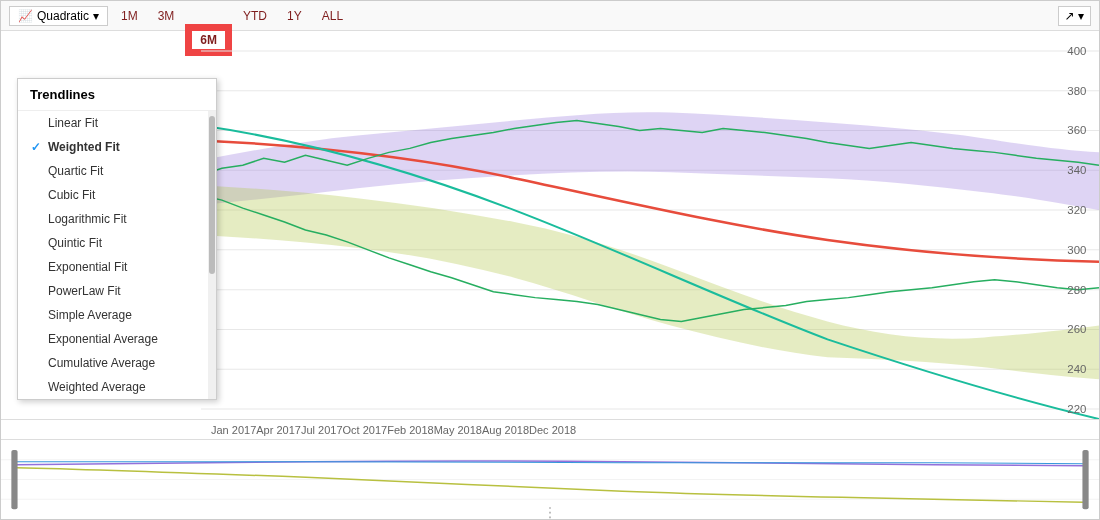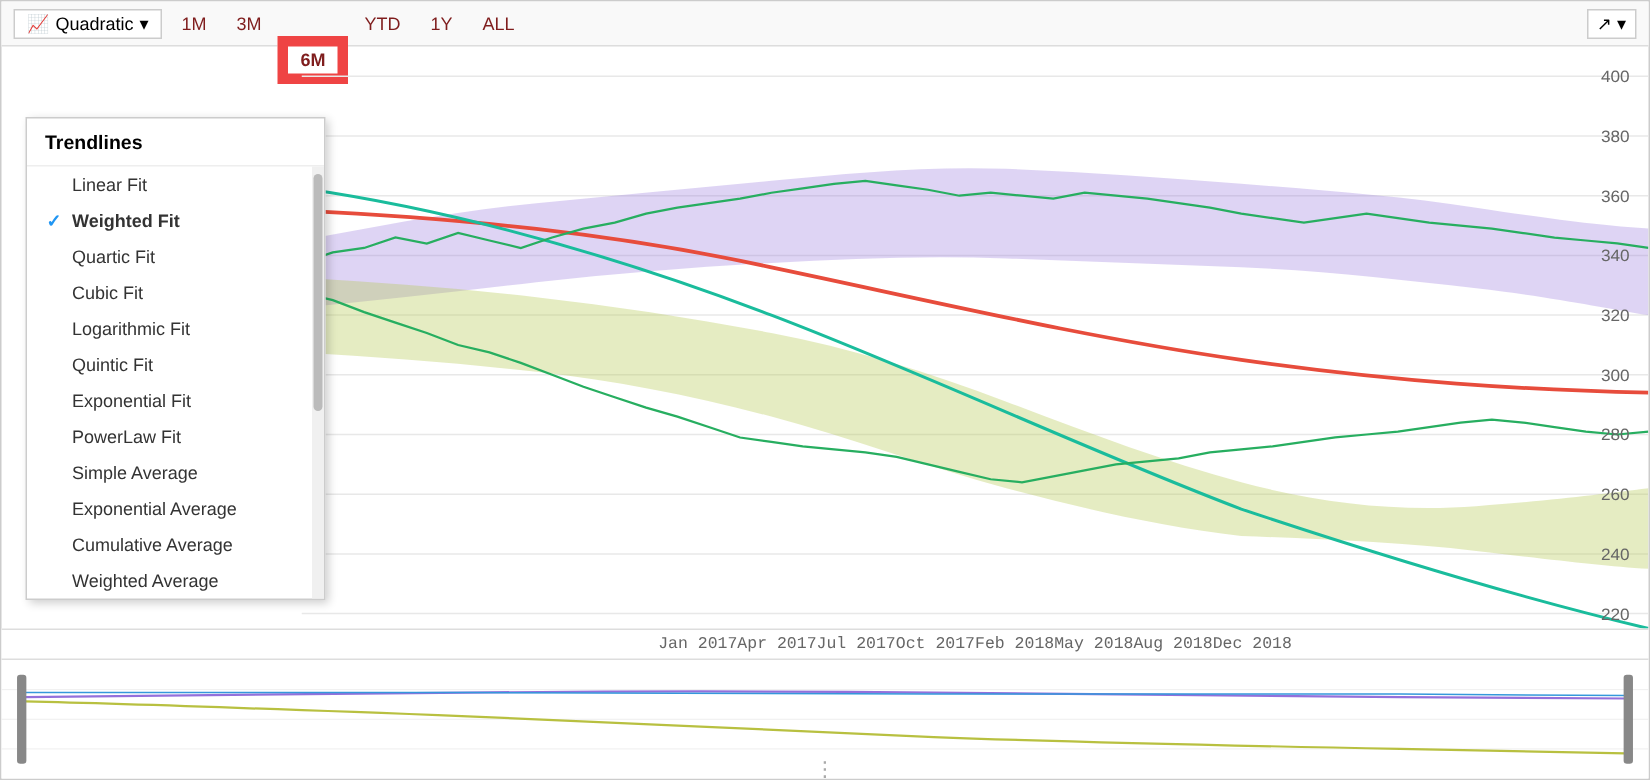--- a/index.html
+++ b/index.html
@@ -152,21 +152,21 @@
         <text x="848" y="224" font-size="11" fill="#666" text-anchor="end">300</text>
         <text x="848" y="264" font-size="11" fill="#666" text-anchor="end">280</text>
         <text x="848" y="304" font-size="11" fill="#666" text-anchor="end">260</text>
         <text x="848" y="344" font-size="11" fill="#666" text-anchor="end">240</text>
         <text x="848" y="384" font-size="11" fill="#666" text-anchor="end">220</text>
       </svg>
     </div>
   </div>
 
   <div style="height:20px;display:flex;padding-left:200px;padding-right:0;font-size:11px;color:#666;border-top:1px solid #ddd;background:#fff;">
-    <div style="flex:1;display:flex;justify-content:center;align-items:center;padding:0 10px;font-family:Liberation Mono, monospace;">
+    <div style="flex:1;display:flex;justify-content:flex-start;align-items:center;padding:0 10px;">
       <span>Jan 2017</span>
       <span>Apr 2017</span>
       <span>Jul 2017</span>
       <span>Oct 2017</span>
       <span>Feb 2018</span>
       <span>May 2018</span>
       <span>Aug 2018</span>
       <span>Dec 2018</span>
     </div>
   </div>

